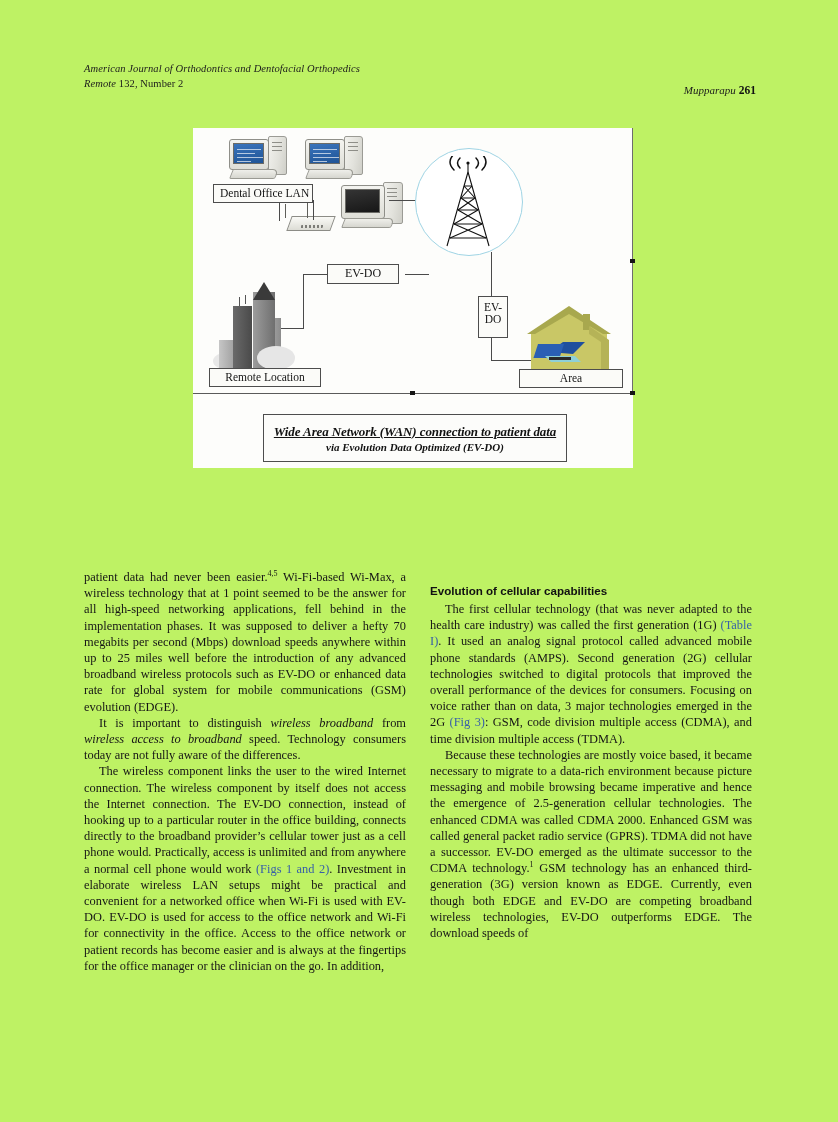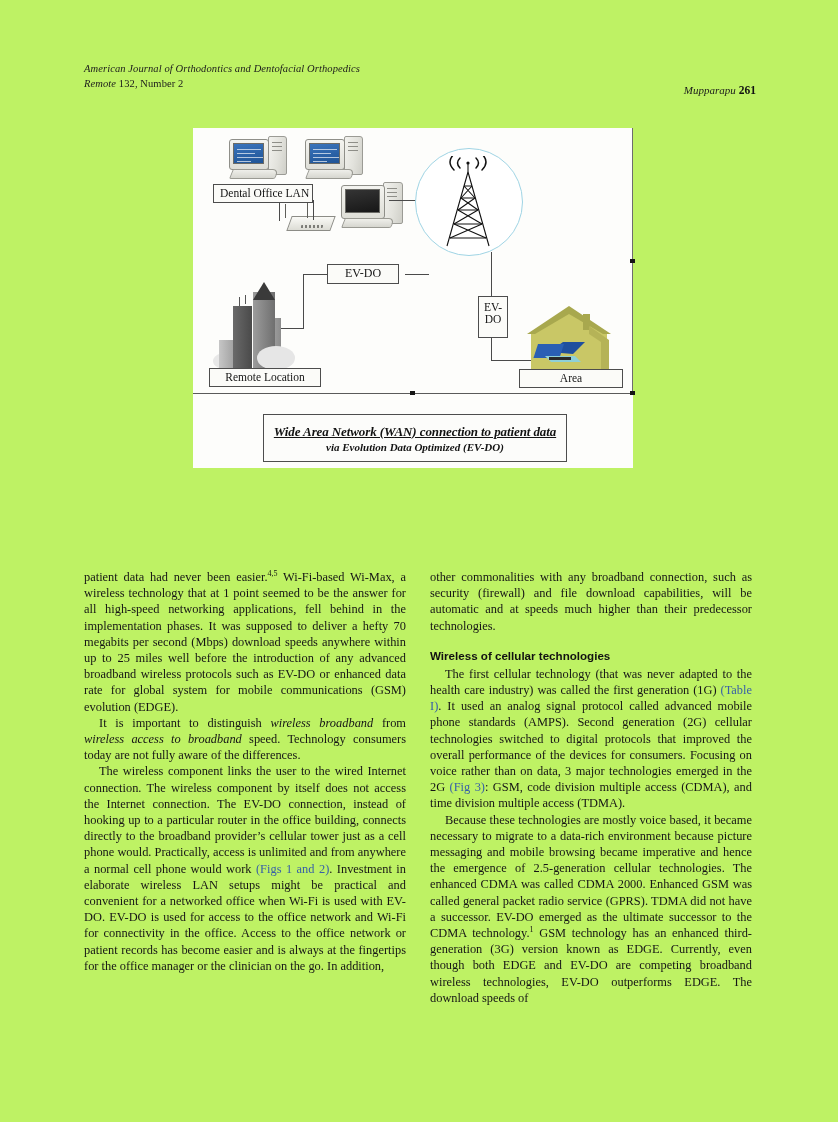--- a/index.html
+++ b/index.html
@@ -535,19 +535,18 @@
   </div>
 
 
   <div class="col col-left">
     <p><span>patient data had never been easier.</span><sup>4,5</sup><span> Wi-Fi-based Wi-Max, a wireless technology that at 1 point seemed to be the answer for all high-speed networking applications, fell behind in the implementation phases. It was supposed to deliver a hefty 70 megabits per second (Mbps) download speeds anywhere within up to 25 miles well before the introduction of any advanced broadband wireless protocols such as EV-DO or enhanced data rate for global system for mobile communications (GSM) evolution (EDGE).</span></p>
     <p class="indent"><span>It is important to distinguish </span><em>wireless broadband</em><span> from </span><em>wireless access to broadband</em><span> speed. Technology consumers today are not fully aware of the differences.</span></p>
     <p class="indent"><span>The wireless component links the user to the wired Internet connection. The wireless component by itself does not access the Internet connection. The EV-DO connection, instead of hooking up to a particular router in the office building, connects directly to the broadband provider’s cellular tower just as a cell phone would. Practically, access is unlimited and from anywhere a normal cell phone would work </span><span class="lnk">(Figs 1 and 2)</span><span>. Investment in elaborate wireless LAN setups might be practical and convenient for a networked office when Wi-Fi is used with EV-DO. EV-DO is used for access to the office network and Wi-Fi for connectivity in the office. Access to the office network or patient records has become easier and is always at the fingertips for the office manager or the clinician on the go. In addition,</span></p>
   </div>
 
   <div class="col col-right">
-    <p>other commonalities with any broadband connection, such as security (firewall) and file download capabilities, will be automatic and at speeds much higher than their predecessor technologies.</p>
-    <h2 class="sec-head">Wireless of cellular technologies</h2>
+    <h2 class="sec-head">Evolution of cellular capabilities</h2>
     <p class="indent"><span>The first cellular technology (that was never adapted to the health care industry) was called the first generation (1G) </span><span class="lnk">(Table I)</span><span>. It used an analog signal protocol called advanced mobile phone standards (AMPS). Second generation (2G) cellular technologies switched to digital protocols that improved the overall performance of the devices for consumers. Focusing on voice rather than on data, 3 major technologies emerged in the 2G </span><span class="lnk">(Fig 3)</span><span>: GSM, code division multiple access (CDMA), and time division multiple access (TDMA).</span></p>
     <p class="indent"><span>Because these technologies are mostly voice based, it became necessary to migrate to a data-rich environment because picture messaging and mobile browsing became imperative and hence the emergence of 2.5-generation cellular technologies. The enhanced CDMA was called CDMA 2000. Enhanced GSM was called general packet radio service (GPRS). TDMA did not have a successor. EV-DO emerged as the ultimate successor to the CDMA technology.</span><sup>1</sup><span> GSM technology has an enhanced third-generation (3G) version known as EDGE. Currently, even though both EDGE and EV-DO are competing broadband wireless technologies, EV-DO outperforms EDGE. The download speeds of</span></p>
   </div>
 
 </div>
 
 </body></html>

